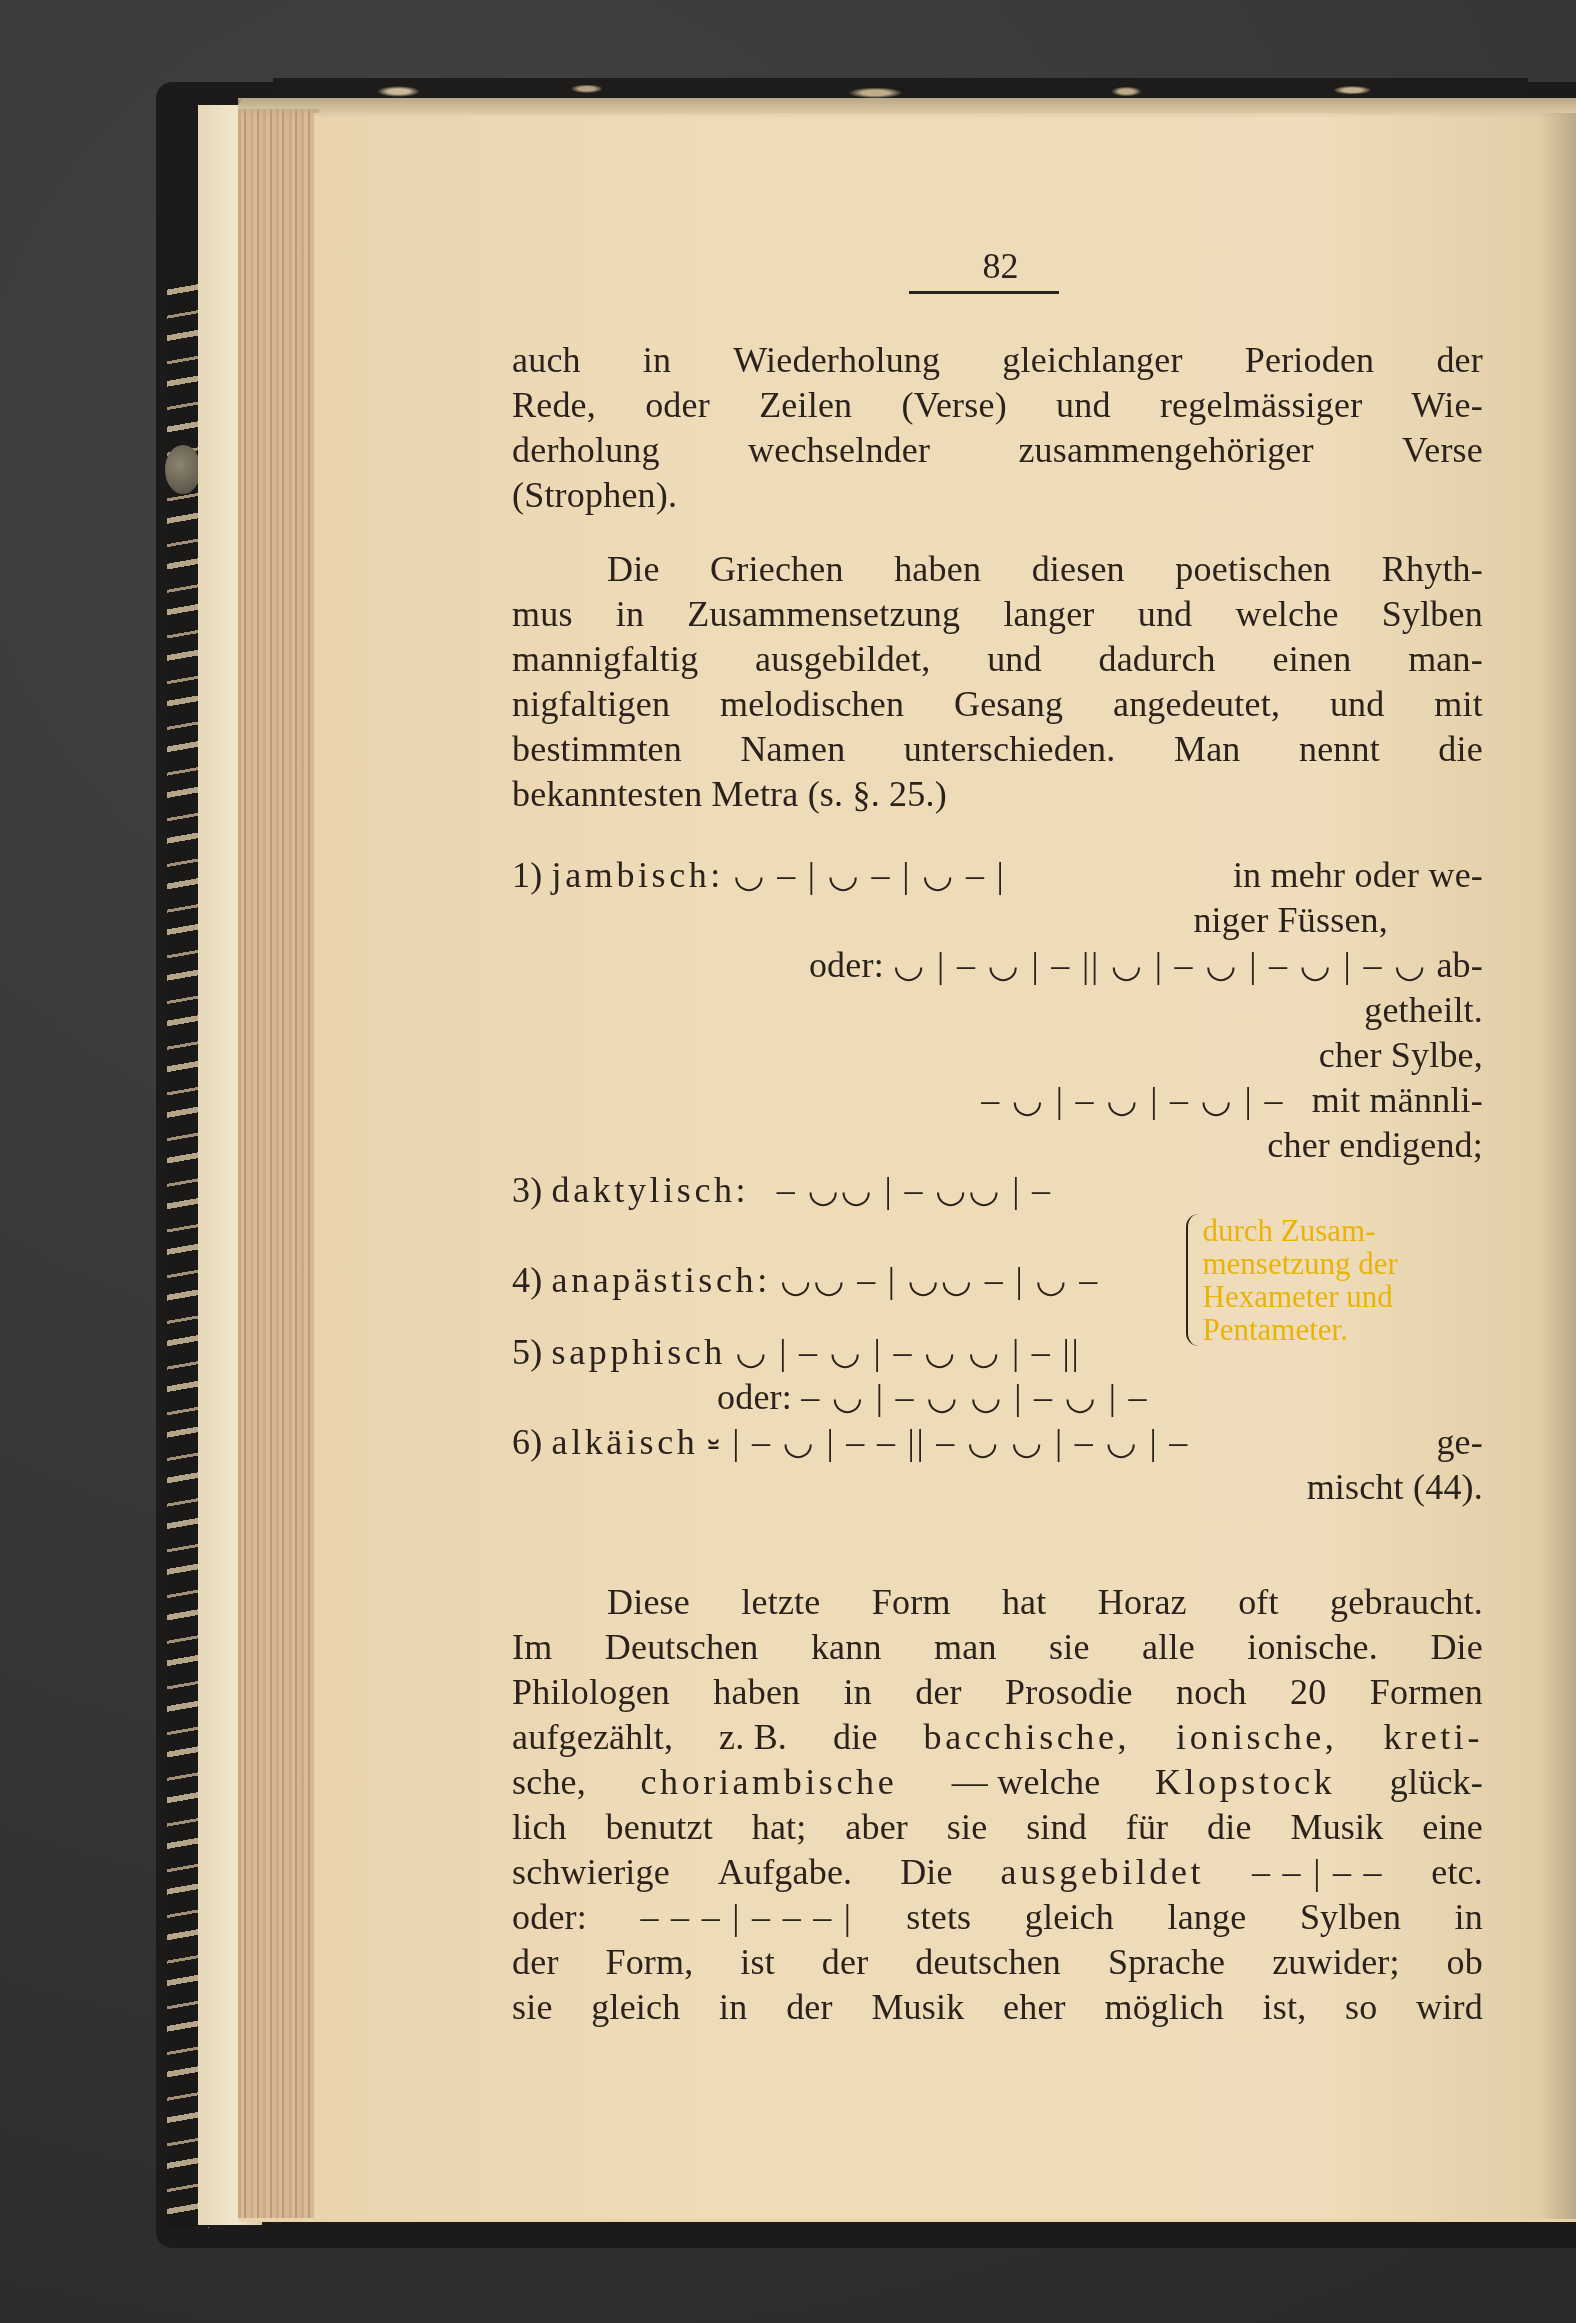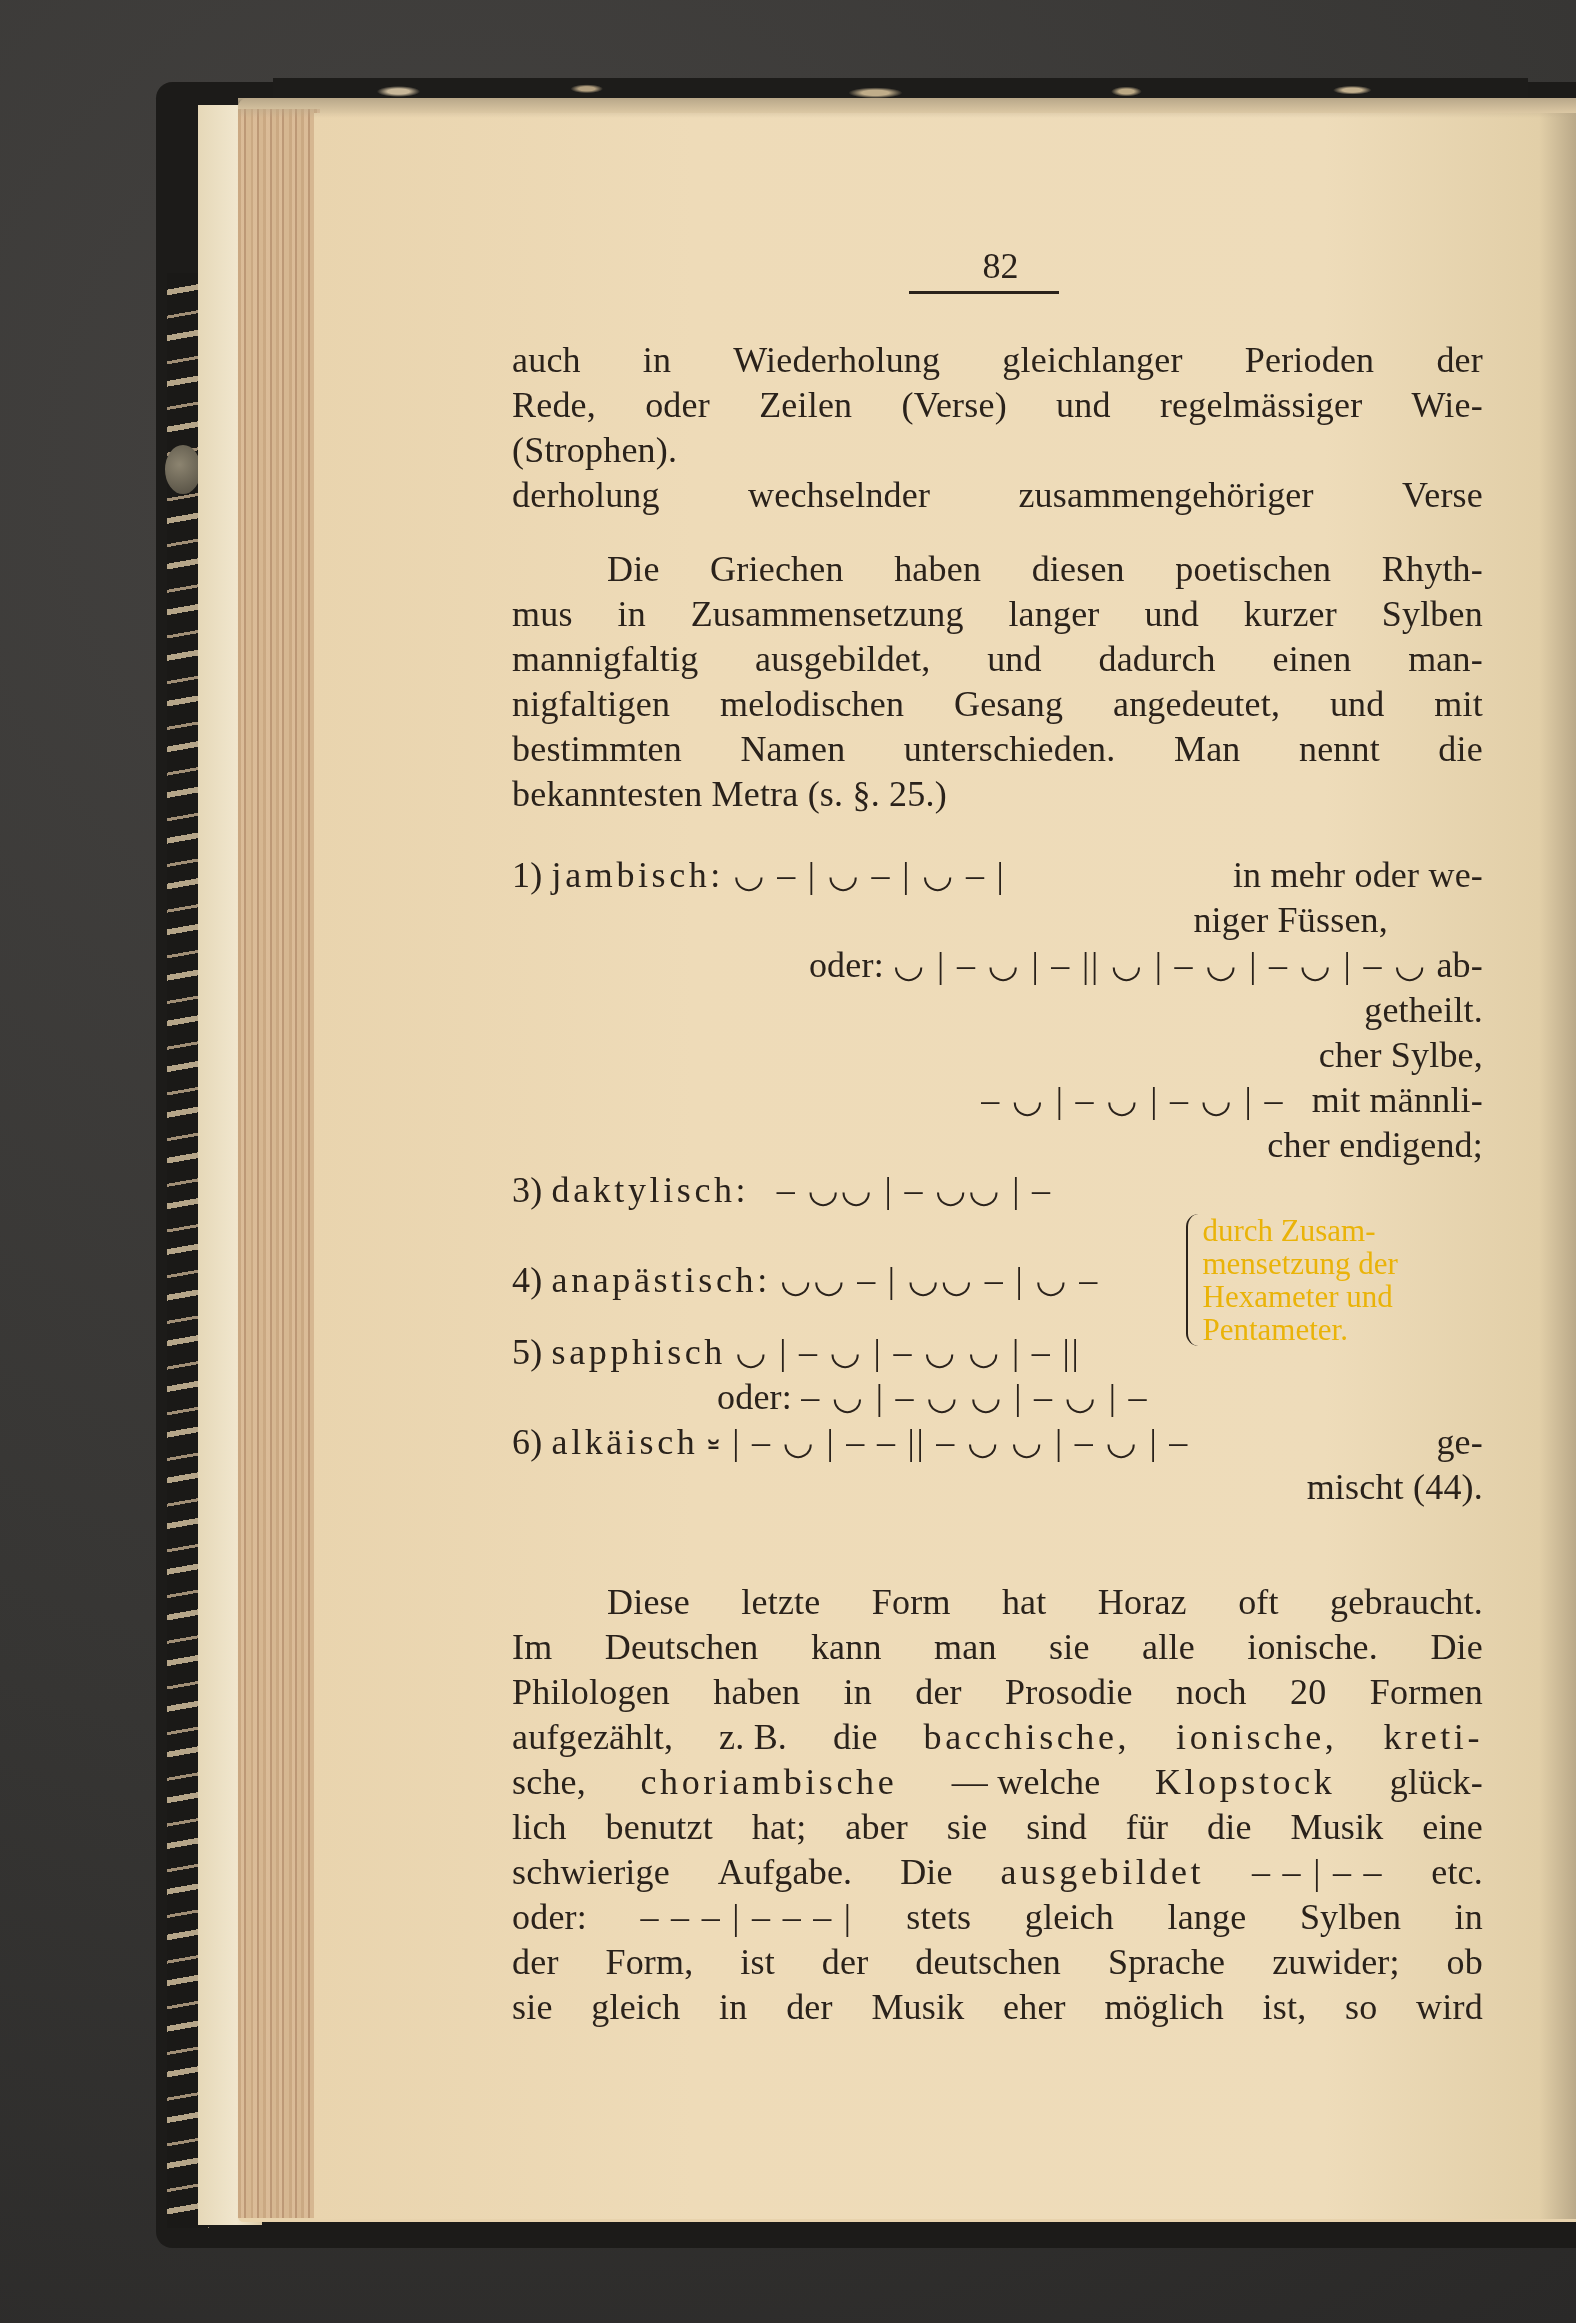--- a/index.html
+++ b/index.html
@@ -117,47 +117,47 @@
   </div>
   <div class="line">
     <span>Rede,</span>
     <span>oder</span>
     <span>Zeilen</span>
     <span>(Verse)</span>
     <span>und</span>
     <span>regelmässiger</span>
     <span>Wie-</span>
   </div>
-  <div class="line left">
-    <span>(Strophen).</span>
-  </div>
   <div class="line">
     <span>derholung</span>
     <span>wechselnder</span>
     <span>zusammengehöriger</span>
     <span>Verse</span>
+  </div>
+  <div class="line left">
+    <span>(Strophen).</span>
   </div>
 </div>
 
 <div class="text" style="top:547px;">
   <div class="line indent">
     <span>Die</span>
     <span>Griechen</span>
     <span>haben</span>
     <span>diesen</span>
     <span>poetischen</span>
     <span>Rhyth-</span>
   </div>
   <div class="line">
     <span>mus</span>
     <span>in</span>
     <span>Zusammensetzung</span>
     <span>langer</span>
     <span>und</span>
-    <span>kurzer</span>
+    <span>welche</span>
     <span>Sylben</span>
   </div>
   <div class="line">
     <span>mannigfaltig</span>
     <span>ausgebildet,</span>
     <span>und</span>
     <span>dadurch</span>
     <span>einen</span>
     <span>man-</span>
   </div>

